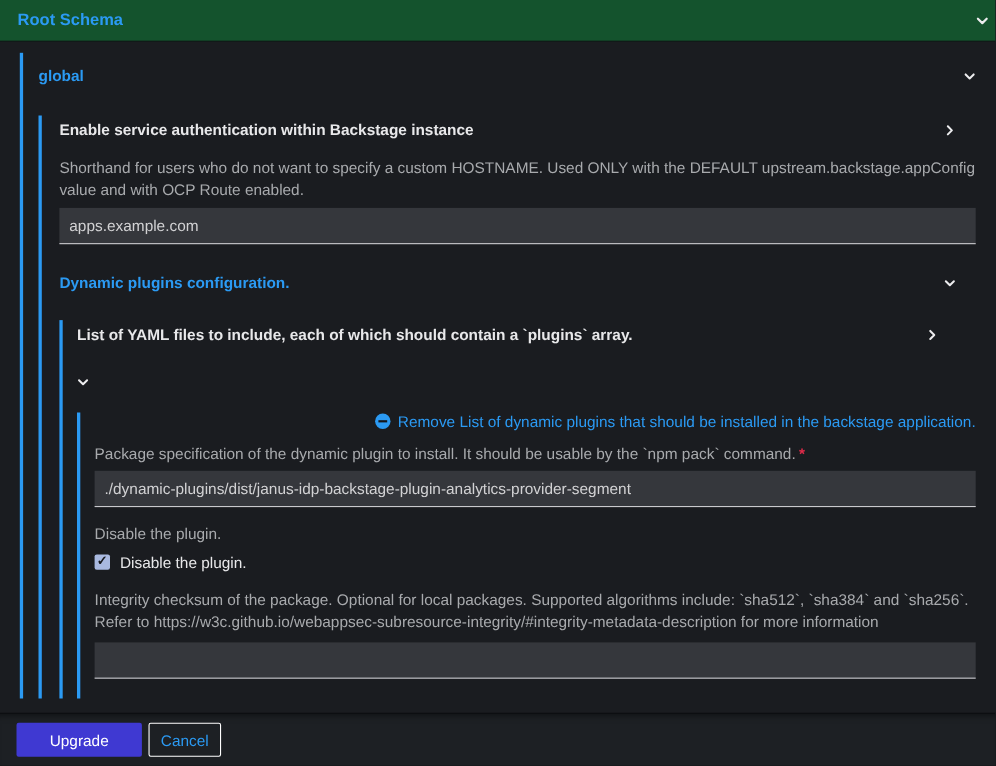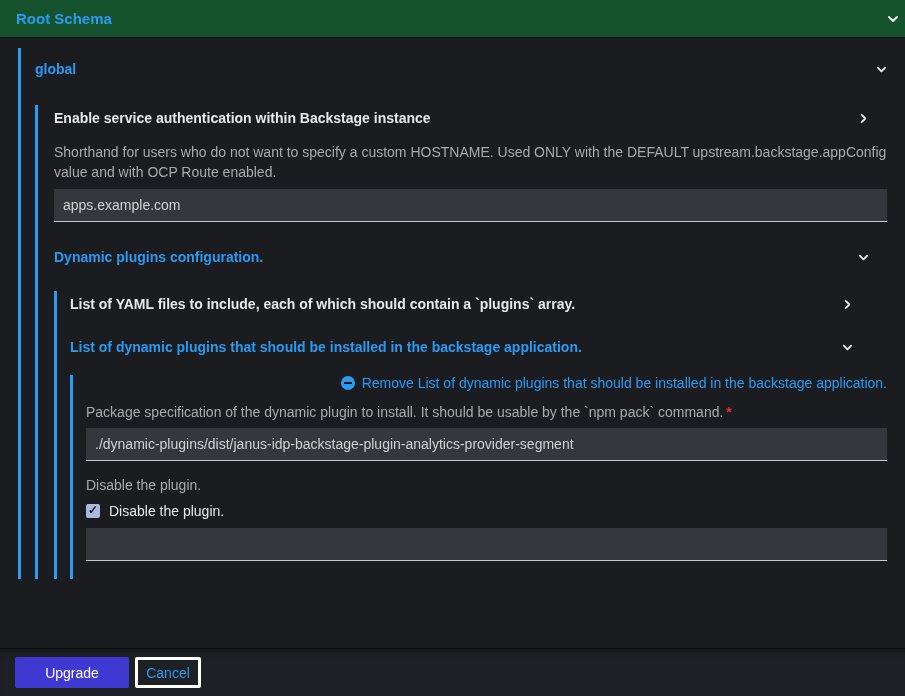--- a/index.html
+++ b/index.html
@@ -58,21 +58,21 @@
   .integrity-desc { margin-top:17px; }
   .integrity-input { margin-top:9px; }
 
   
   .footer { height:48px; flex:0 0 48px; background:#1d2024; border-top:1px solid #0c0d10;
             box-shadow:inset 0 7px 7px -6px rgba(0,0,0,0.55);
             display:flex; align-items:center; gap:6px; padding:0 15px; }
   .btn { height:31px; font-size:14px; border-radius:2px; cursor:pointer;
          font-family:"Liberation Sans","DejaVu Sans",sans-serif; display:inline-flex; align-items:center; justify-content:center; }
   .btn-primary { width:114px; background:#3f39d2; color:#fff; border:none; }
-  .btn-secondary { width:66px; background:transparent; color:#2b9af3; border:3px solid #ffffff; }
+  .btn-secondary { width:66px; background:transparent; color:#2b9af3; border:1px solid #ffffff; }
 </style>
 </head>
 <body>
 
 <div class="app">
 
   <div class="header">
     <span class="header-title">Root Schema</span>
     <span class="chev">
       <svg width="12" height="12" viewBox="0 0 12 12">
@@ -121,21 +121,20 @@
           <div class="row row-l3 row-yaml">
             <span class="field-title">List of YAML files to include, each of which should contain a `plugins` array.</span>
             <span class="chev">
               <svg width="11" height="11" viewBox="0 0 12 12">
                   <path d="M4 2 L8 6 L4 10" fill="none" stroke="#ececee" stroke-width="2" stroke-linecap="round" stroke-linejoin="round"></path>
                 </svg>
             </span>
           </div>
 
           <div class="row row-l3 row-dynlist">
-            <span class="sec-title">List of dynamic plugins that should be installed in the backstage application.</span>
             <span class="chev">
               <svg width="11" height="11" viewBox="0 0 12 12">
                   <path d="M2 4 L6 8 L10 4" fill="none" stroke="#ececee" stroke-width="2" stroke-linecap="round" stroke-linejoin="round"></path>
                 </svg>
             </span>
           </div>
 
           <div class="section sec-l4" style="margin-top:7px;">
 
             <div class="remove-row">
@@ -145,20 +144,21 @@
 
             <div class="pkg-label"><span>Package specification of the dynamic plugin to install. It should be usable by the `npm pack` command.</span><span class="req">*</span></div>
             <input class="text-input" style="margin-top: 8px;" type="text" value="./dynamic-plugins/dist/janus-idp-backstage-plugin-analytics-provider-segment">
 
             <div class="group-label">Disable the plugin.</div>
             <div class="checkbox-row">
               <input type="checkbox" checked="true" style="">
               <span class="checkbox-label">Disable the plugin.</span>
             </div>
 
+            <div class="desc integrity-desc">Integrity checksum of the package. Optional for local packages. Supported algorithms include: `sha512`, `sha384` and `sha256`. Refer to https://w3c.github.io/webappsec-subresource-integrity/#integrity-metadata-description for more information</div>
             <input class="text-input integrity-input" type="text" value="" style="">
 
           </div>
         </div>
       </div>
     </div>
   </div>
 
   <div class="footer">
     <button class="btn btn-primary">Upgrade</button>

